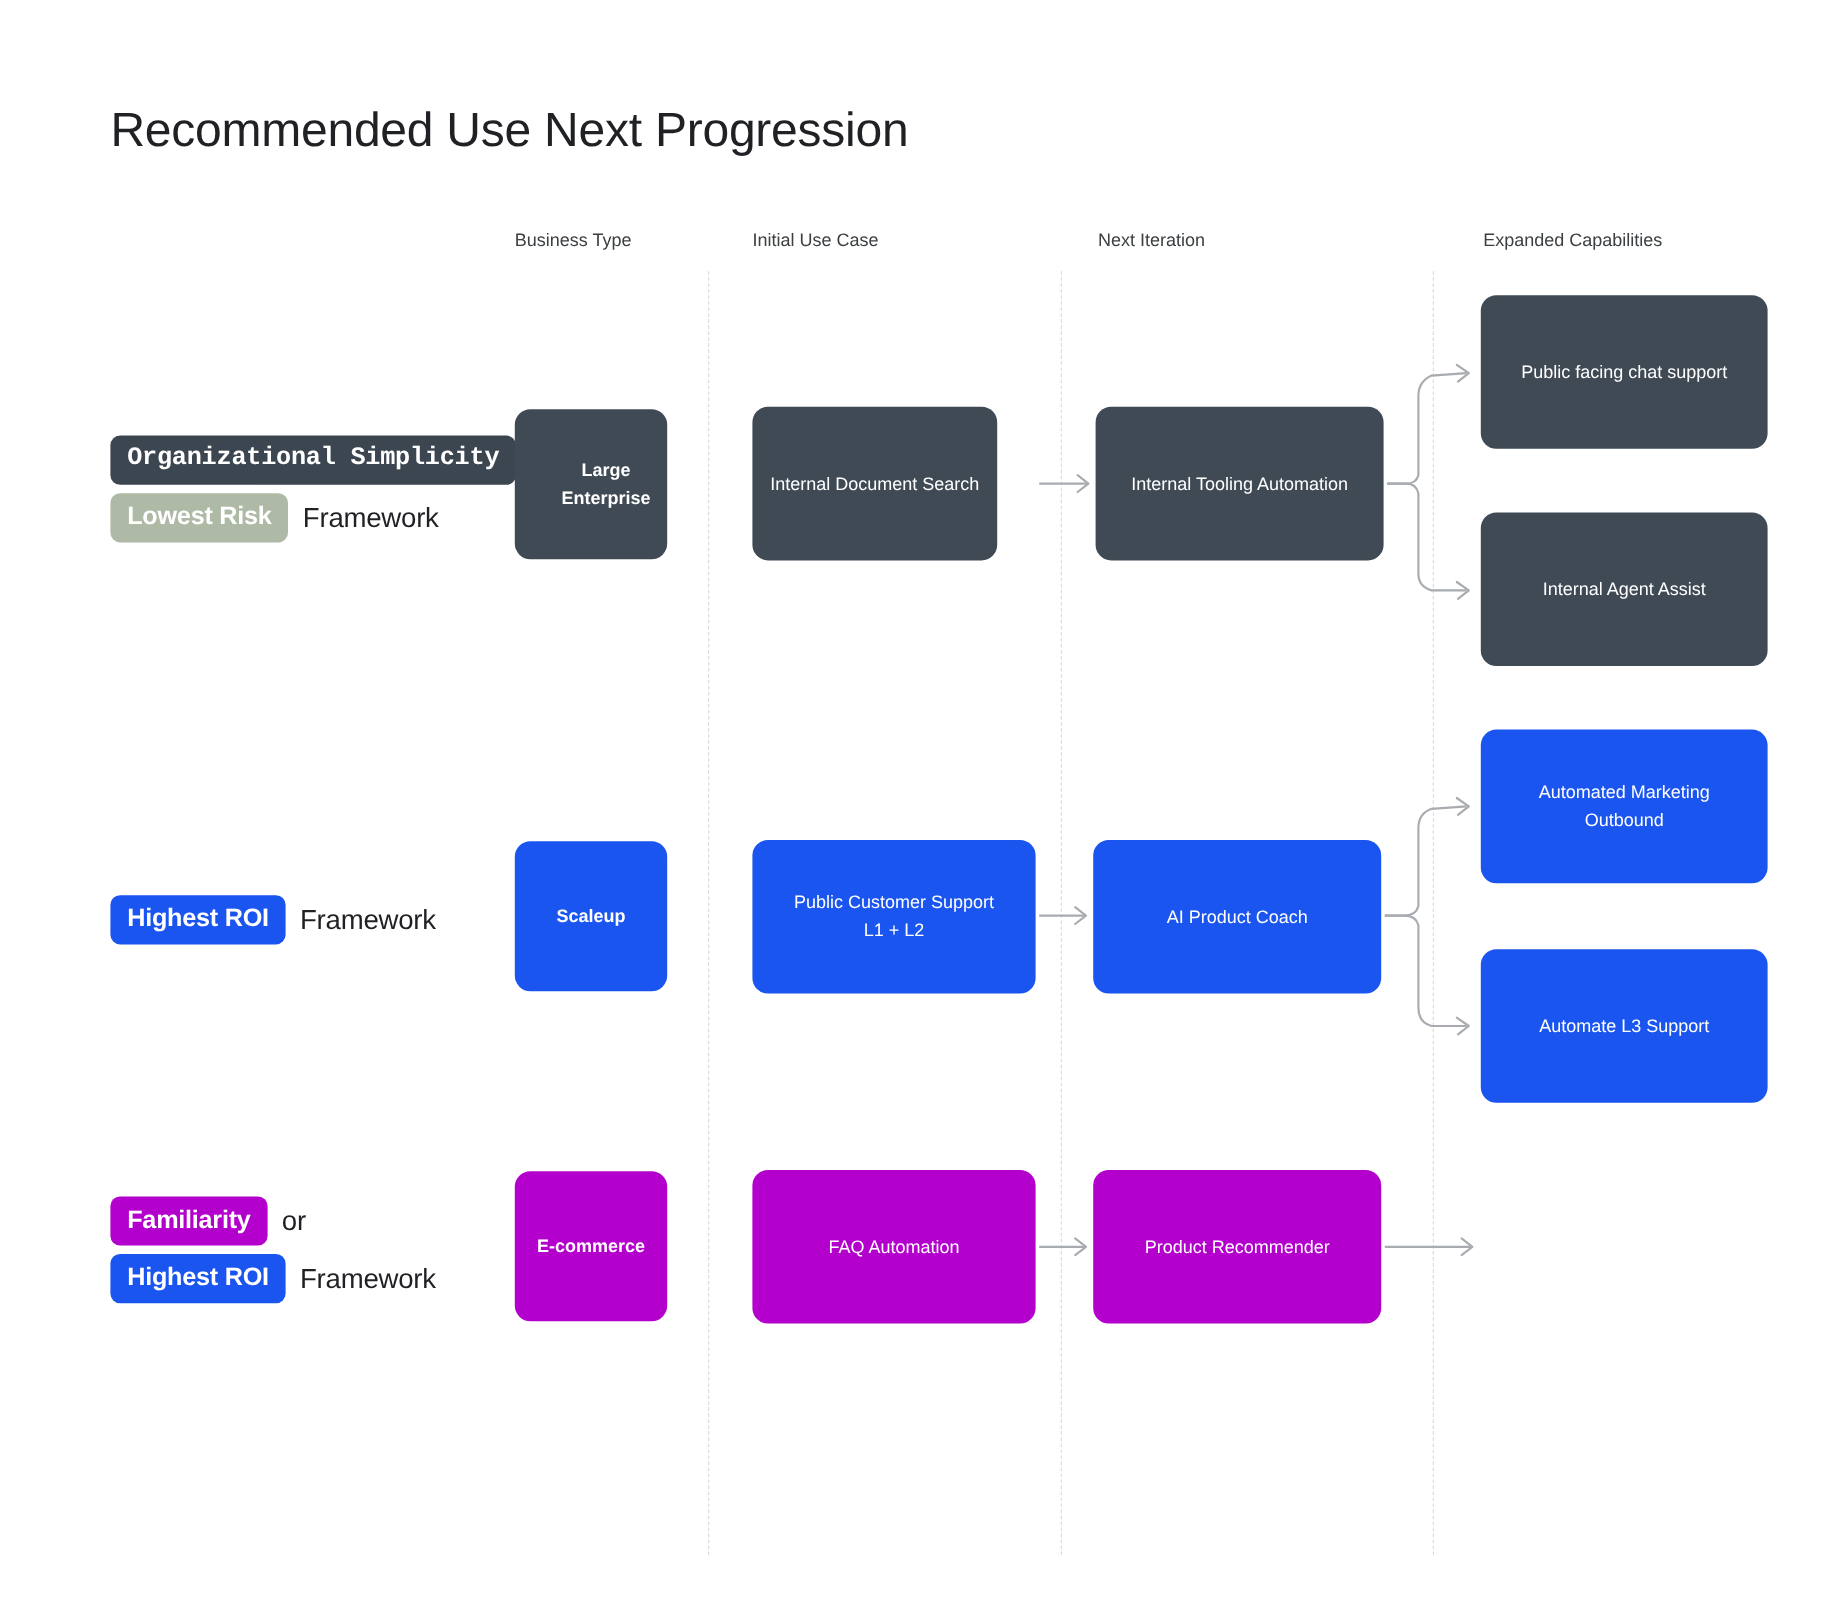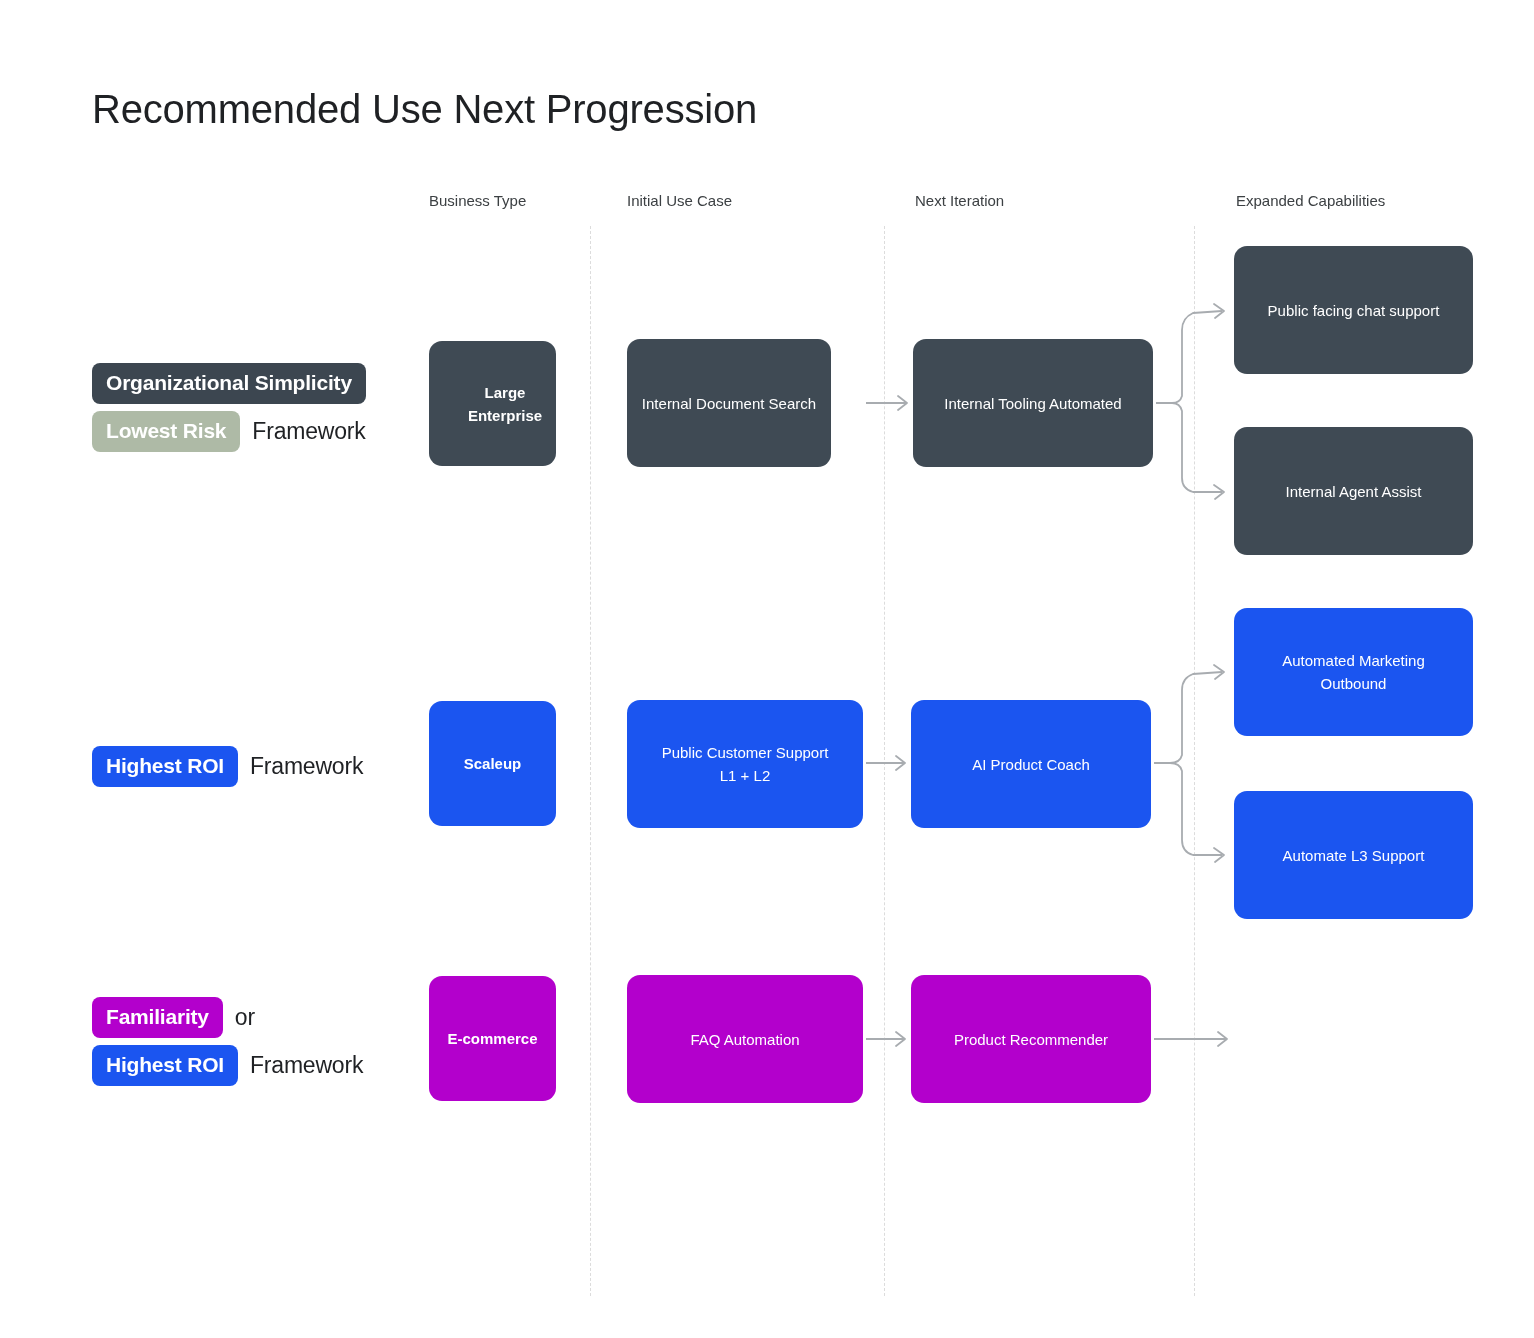--- a/index.html
+++ b/index.html
@@ -70,21 +70,21 @@
     display: inline-block;
     border-radius: 8px;
     padding: 7px 14px 9px 14px;
     font-size: 21px;
     line-height: 25px;
     font-weight: 700;
     color: #ffffff;
     letter-spacing: -0.2px;
     white-space: nowrap;
   }
-  .pill-dark   { background: #3c4650; }
+  .pill-dark   { background: #3c4650; font-family: Liberation Mono, monospace; }
   .pill-sage   { background: #aebaa6; }
   .pill-blue   { background: #1b55f0; }
   .pill-magenta{ background: #b300cc; }
 
   .label-plain {
     font-size: 23px;
     line-height: 27px;
     font-weight: 400;
     color: #1f2124;
     letter-spacing: -0.2px;
@@ -158,21 +158,21 @@
       <span class="pill pill-sage">Lowest Risk</span>
       <span class="label-plain">Framework</span>
     </div>
   </div>
 
   <div class="node dark strong" style="left:429px; top:341px; width:127px; height:125px;padding-left:39px;">Large
 Enterprise</div>
 
   <div class="node dark" style="left:627px; top:339px; width:204px; height:128px;">Internal Document Search</div>
 
-  <div class="node dark" style="left:913px; top:339px; width:240px; height:128px;">Internal Tooling Automated</div>
+  <div class="node dark" style="left:913px; top:339px; width:240px; height:128px;">Internal Tooling Automation</div>
 
   <div class="node dark" style="left:1234px; top:246px; width:239px; height:128px;">Public facing chat support</div>
 
   <div class="node dark" style="left:1234px; top:427px; width:239px; height:128px;">Internal Agent Assist</div>
 
   <div class="framework-label" style="left:92px; top:746px;">
     <div class="label-line">
       <span class="pill pill-blue">Highest ROI</span>
       <span class="label-plain">Framework</span>
     </div>

